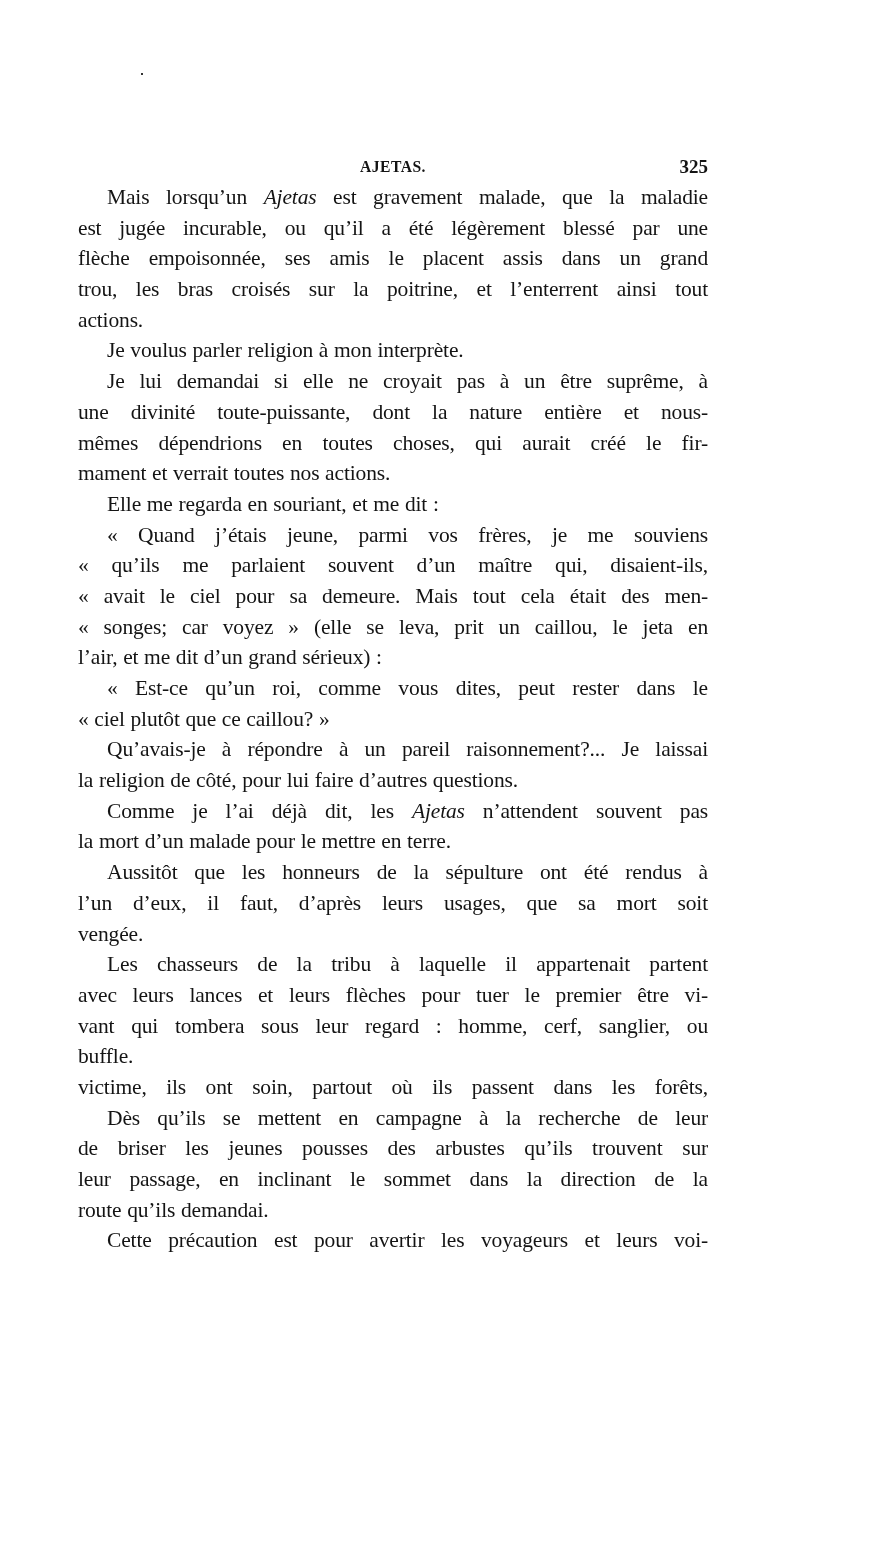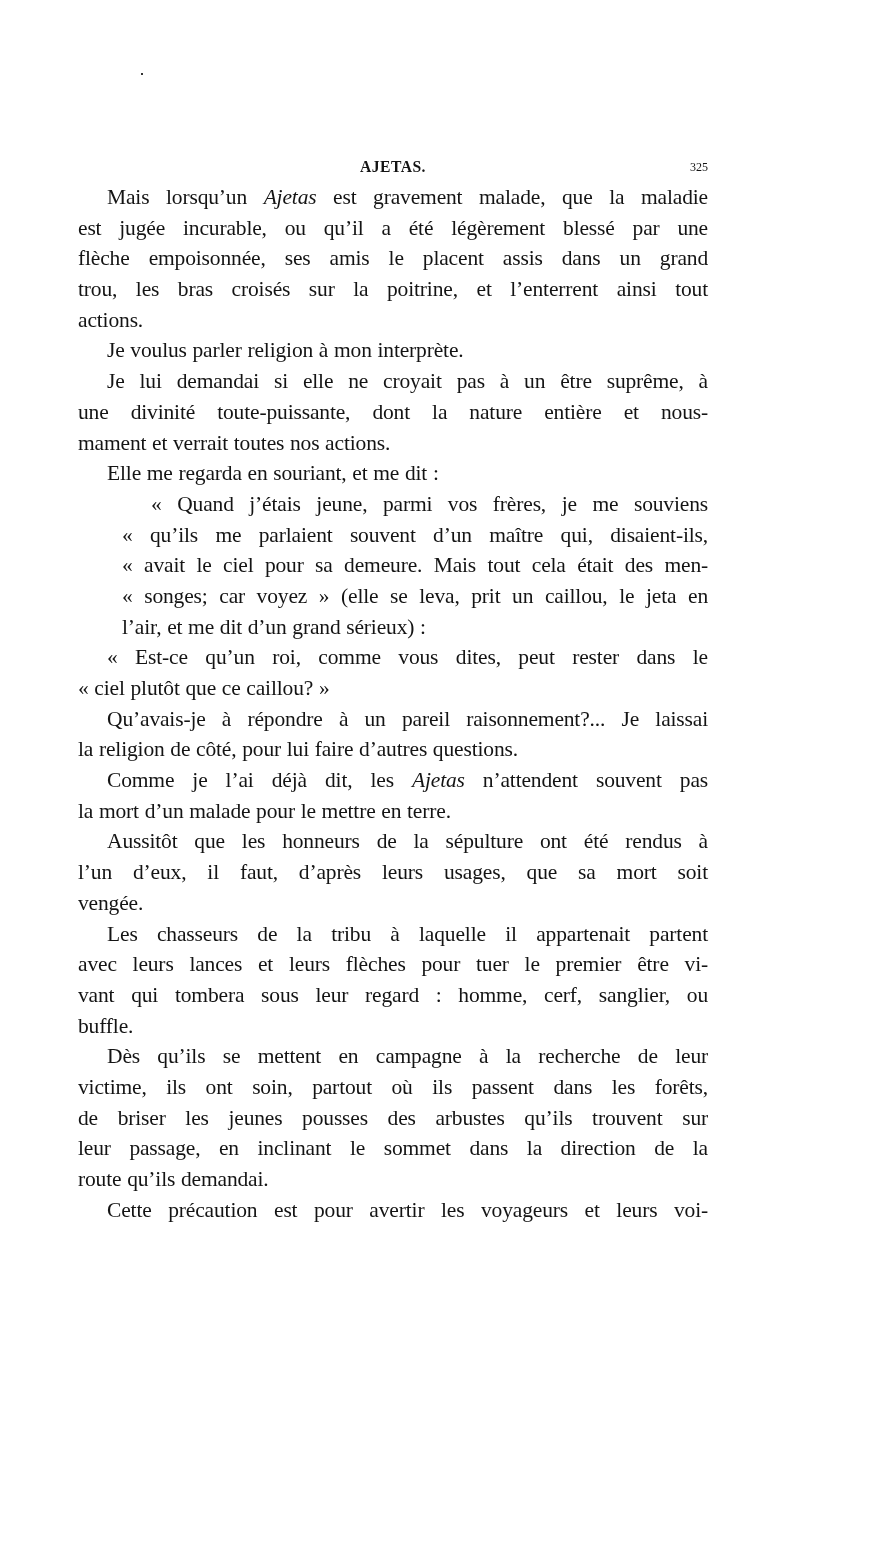--- a/index.html
+++ b/index.html
@@ -32,22 +32,22 @@
       left: 0;
       right: 0;
       text-align: center;
       letter-spacing: 0.5px;
       font-weight: bold;
       transform: scaleX(0.92);
     }
     .running-head .folio {
       position: absolute;
       right: 0;
-      font-weight: normal;
-      font-size: 12px;
+      font-weight: bold;
+      font-size: 19px;
     }
     .body-text {
       font-size: 21.5px;
       line-height: 30.7px;
       text-align: justify;
       letter-spacing: -0.15px;
       word-spacing: 0.5px;
     }
     .para {
       margin: 0;
@@ -94,26 +94,27 @@
         <span class="line"><span>flèche empoisonnée, ses amis le placent assis dans un grand</span></span>
         <span class="line"><span>trou, les bras croisés sur la poitrine, et l’enterrent ainsi tout</span></span>
         <span class="line last"><span>actions.</span></span>
       </div>
       <div class="para" style="text-indent: 0px;">
         <span class="line indent last"><span>Je voulus parler religion à mon interprète.</span></span>
       </div>
       <div class="para" style="text-indent: 0px;">
         <span class="line indent"><span>Je lui demandai si elle ne croyait pas à un être suprême, à</span></span>
         <span class="line"><span>une divinité toute-puissante, dont la nature entière et nous-</span></span>
+        <span class="line"><span>mêmes dépendrions en toutes choses, qui aurait créé le fir-</span></span>
         <span class="line last"><span>mament et verrait toutes nos actions.</span></span>
       </div>
       <div class="para" style="text-indent: 0px;">
         <span class="line indent last"><span>Elle me regarda en souriant, et me dit :</span></span>
       </div>
-      <div class="para" style="text-indent: 0px; margin-left: 44px;">
+      <div class="para" style="text-indent: 0px;">
         <span class="line indent"><span>« Quand j’étais jeune, parmi vos frères, je me souviens</span></span>
         <span class="line"><span>« qu’ils me parlaient souvent d’un maître qui, disaient-ils,</span></span>
         <span class="line"><span>« avait le ciel pour sa demeure. Mais tout cela était des men-</span></span>
         <span class="line"><span>« songes; car voyez » (elle se leva, prit un caillou, le jeta en</span></span>
         <span class="line last"><span>l’air, et me dit d’un grand sérieux) :</span></span>
       </div>
       <div class="para" style="text-indent: 0px;">
         <span class="line indent"><span>« Est-ce qu’un roi, comme vous dites, peut rester dans le</span></span>
         <span class="line last"><span>« ciel plutôt que ce caillou? »</span></span>
       </div>
@@ -130,22 +131,22 @@
         <span class="line"><span>l’un d’eux, il faut, d’après leurs usages, que sa mort soit</span></span>
         <span class="line last"><span>vengée.</span></span>
       </div>
       <div class="para" style="text-indent: 0px;">
         <span class="line indent"><span>Les chasseurs de la tribu à laquelle il appartenait partent</span></span>
         <span class="line"><span>avec leurs lances et leurs flèches pour tuer le premier être vi-</span></span>
         <span class="line"><span>vant qui tombera sous leur regard : homme, cerf, sanglier, ou</span></span>
         <span class="line last"><span>buffle.</span></span>
       </div>
       <div class="para" style="text-indent: 0px;">
+        <span class="line"><span>victime, ils ont soin, partout où ils passent dans les forêts,</span></span>
         <span class="line indent"><span>Dès qu’ils se mettent en campagne à la recherche de leur</span></span>
-        <span class="line"><span>victime, ils ont soin, partout où ils passent dans les forêts,</span></span>
         <span class="line"><span>de briser les jeunes pousses des arbustes qu’ils trouvent sur</span></span>
         <span class="line"><span>leur passage, en inclinant le sommet dans la direction de la</span></span>
         <span class="line last"><span>route qu’ils demandai.</span></span>
       </div>
       <div class="para" style="text-indent: 0px;">
         <span class="line indent"><span>Cette précaution est pour avertir les voyageurs et leurs voi-</span></span>
       </div>
     </div>
 </div>
 

